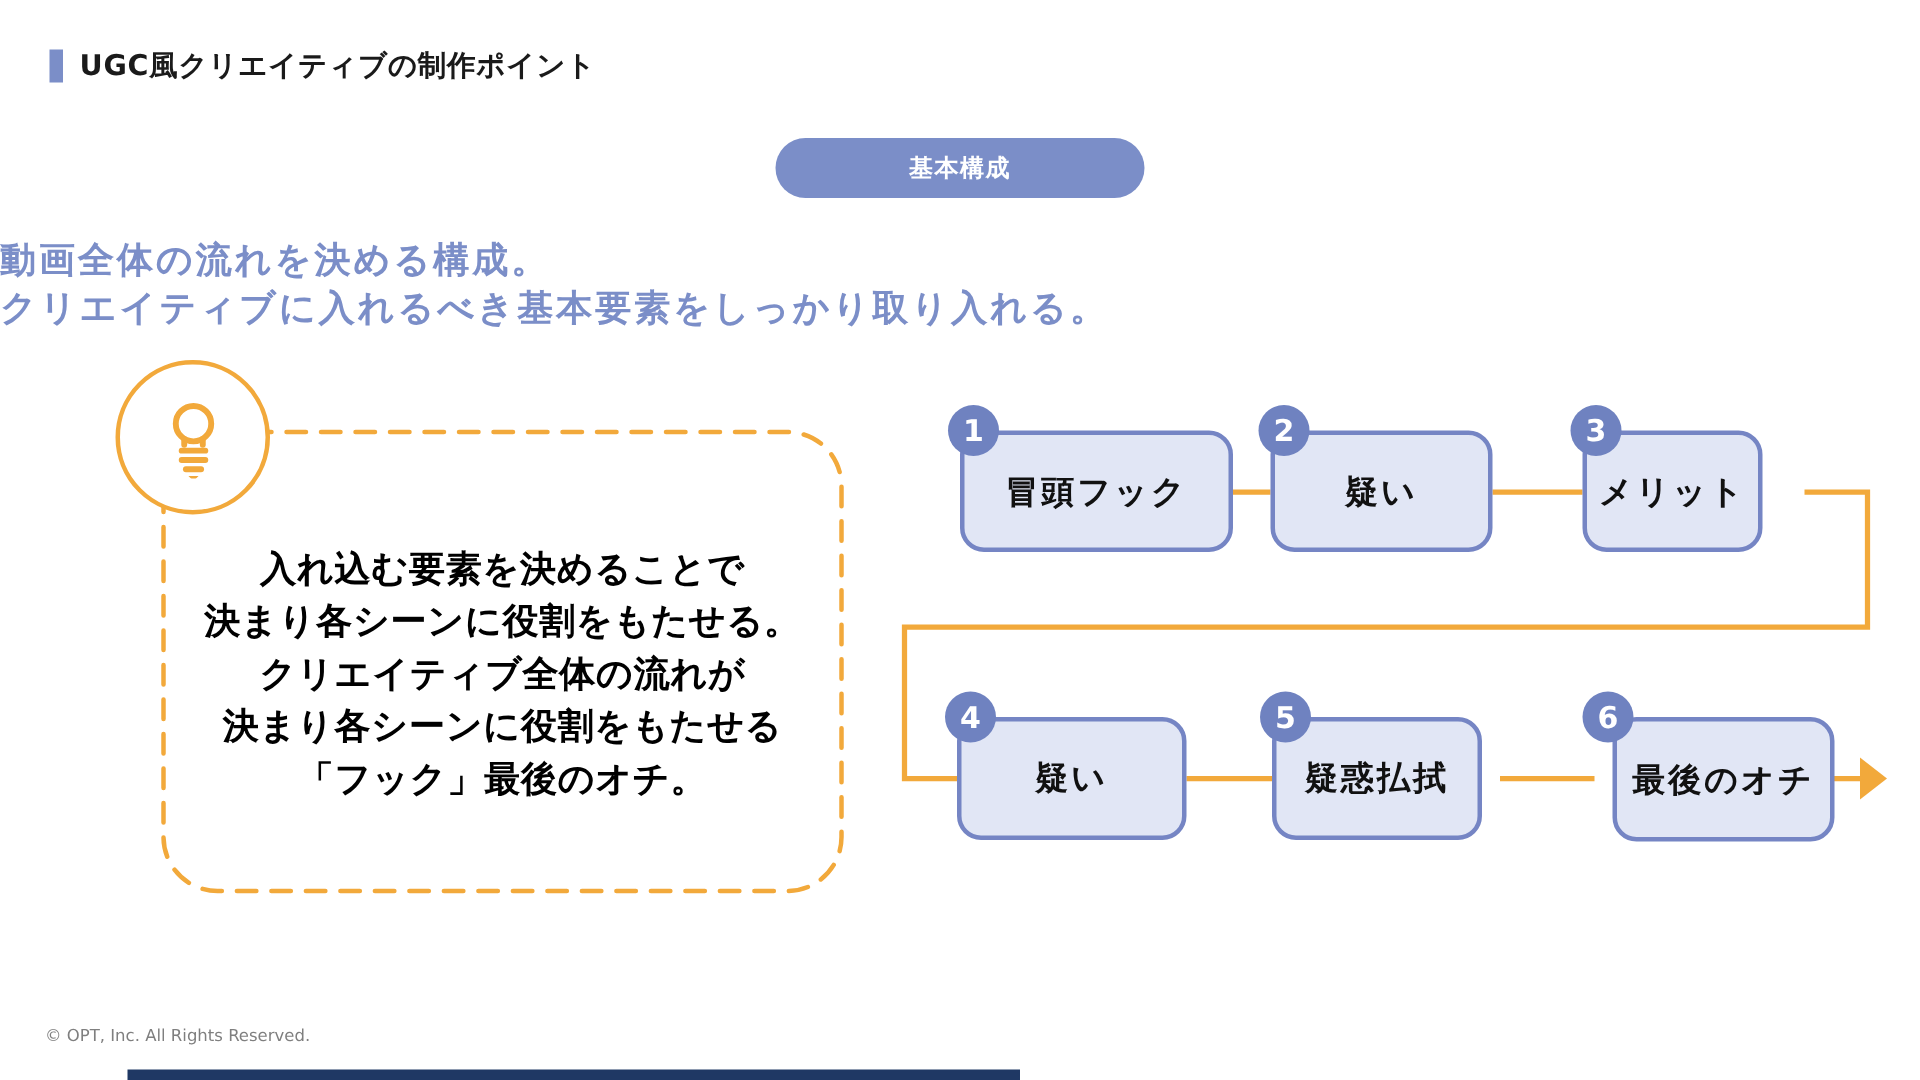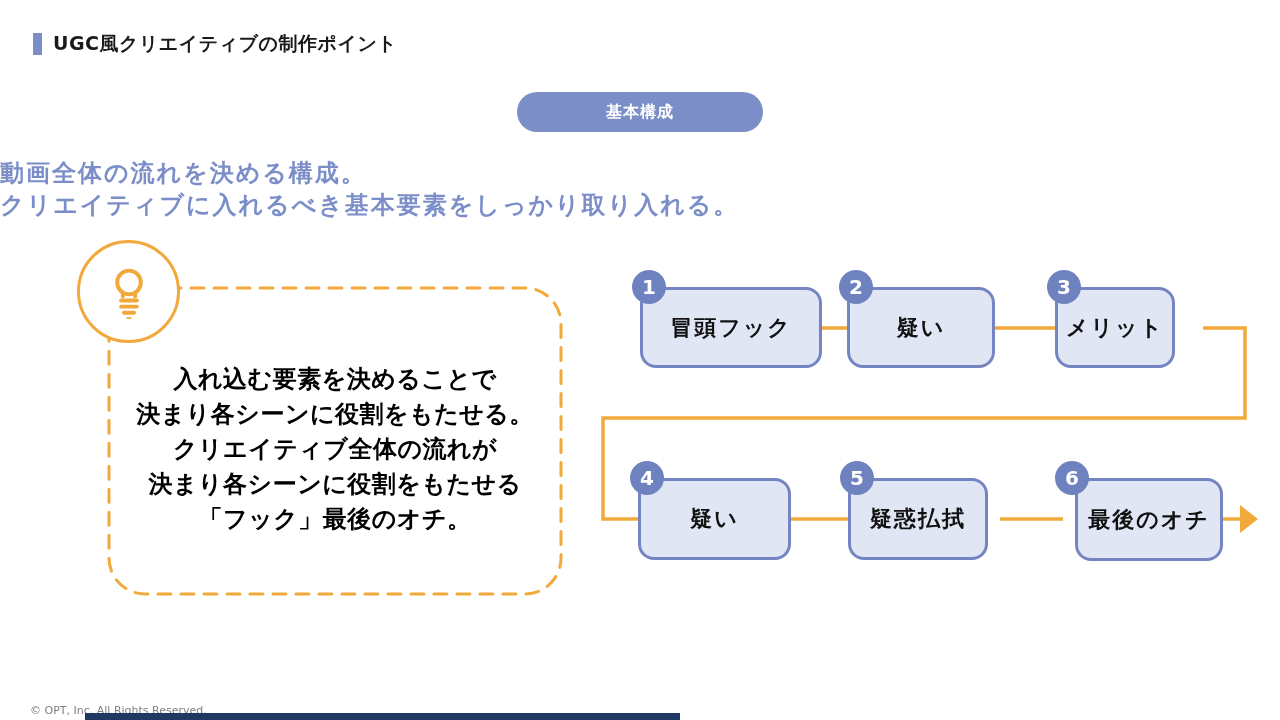--- a/index.html
+++ b/index.html
@@ -46,21 +46,21 @@
   .connector-svg path{fill:none;stroke:var(--orange);stroke-width:3.5px;}
   .connector-svg polygon{fill:var(--orange);}
   .flow-box{position:absolute;background:var(--box-fill);border:3px solid var(--box-border);
             border-radius:16px;display:flex;align-items:center;justify-content:center;
             font-size:22px;font-weight:bold;color:#111;letter-spacing:2px;z-index:1;}
   .flow-badge{position:absolute;width:34px;height:34px;border-radius:50%;background:var(--badge-blue);
               color:#ffffff;font-size:20px;font-weight:bold;display:flex;align-items:center;
               justify-content:center;z-index:3;}
 
   
-  .copyright{position:absolute;left:30px;top:684px;font-size:11px;color:var(--footer-gray);margin-top:20px;}
+  .copyright{position:absolute;left:30px;top:684px;font-size:11px;color:var(--footer-gray);}
   .footer-bar{position:absolute;left:85px;top:713px;width:595px;height:7px;background:var(--footer-bar);}
 </style>
 </head>
 <body>
 
 <div class="slide">
 
   <div class="header">
     <div class="accent-bar"></div>
     <div class="title">UGC風クリエイティブの制作ポイント</div>

